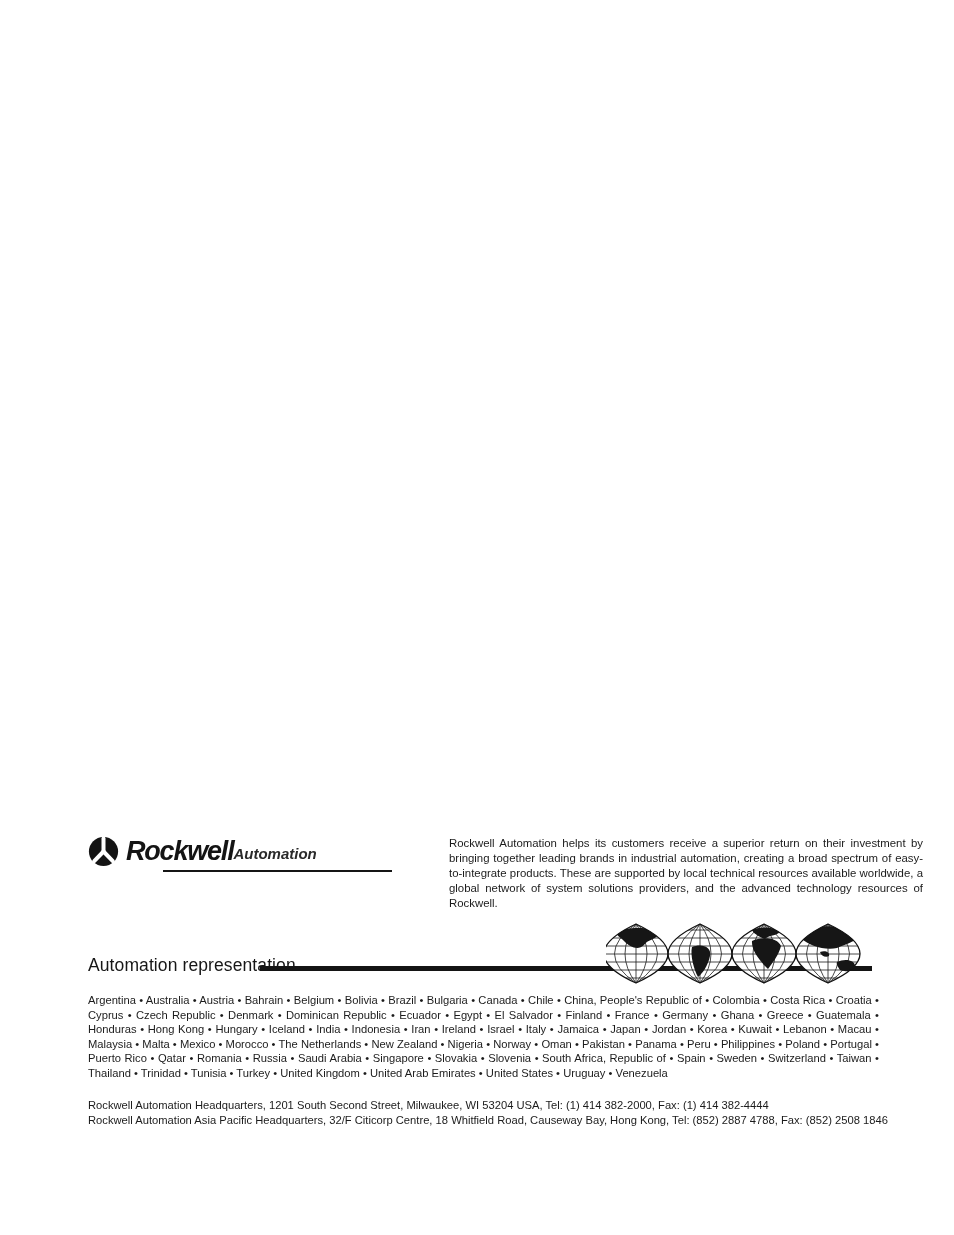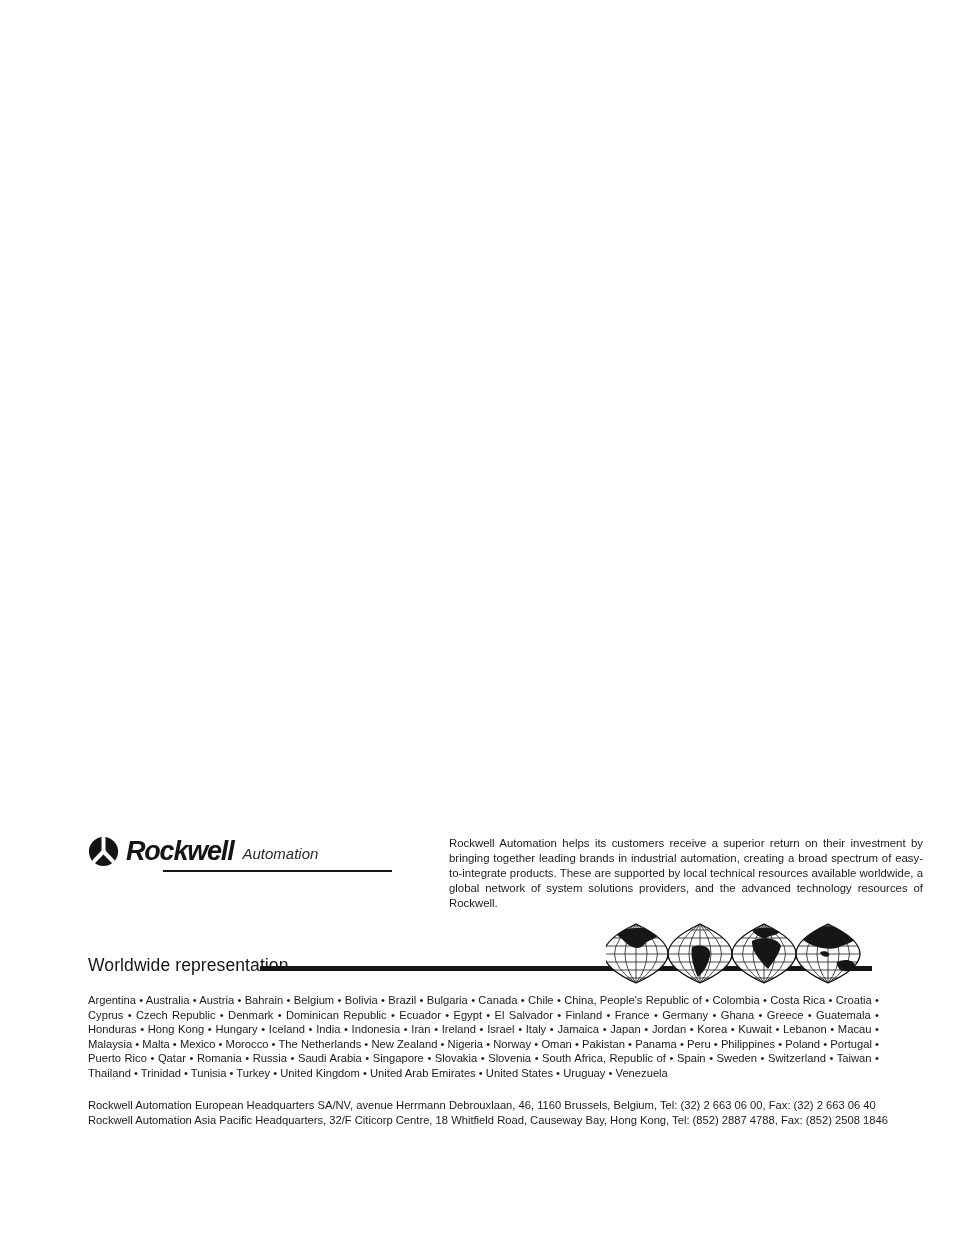--- a/index.html
+++ b/index.html
@@ -16,22 +16,22 @@
   .logo-block{
     position:absolute;left:88px;top:836px;
     display:flex;align-items:center;
   }
   .logo-badge{width:31px;height:31px;flex:0 0 auto;}
   .brand-name{
     font-size:27px;font-weight:bold;font-style:italic;
     letter-spacing:-1.2px;margin-left:7px;color:#141414;
   }
   .division-name{
-    font-size:15px;font-style:italic;font-weight:400;
-    margin-left:9px;color:#2a2a2a;position:relative;top:2px;
+    font-size:15px;font-style:italic;font-weight:700;
+    margin-left:0;color:#2a2a2a;position:relative;top:2px;
   }
   .logo-underline{
     position:absolute;left:163px;top:870px;width:229px;height:2px;
     background:#151515;
   }
   .intro{
     position:absolute;left:405px;top:836px;width:474px;
     font-size:11.4px;line-height:14.9px;text-align:justify;color:#1b1b1b;margin-left:44px;
   }
   .ww-heading{
@@ -68,21 +68,21 @@
         <line x1="15.5" y1="15.5" x2="24.8" y2="25.2"></line>
       </g>
     </svg>
     <span class="brand-name">Rockwell</span>
     <span class="division-name">Automation</span>
   </div>
   <div class="logo-underline"></div>
 
   <div class="intro">Rockwell Automation helps its customers receive a superior return on their investment by bringing together leading brands in industrial automation, creating a broad spectrum of easy-to-integrate products.  These are supported by local technical resources available worldwide, a global network of system solutions providers, and the advanced technology resources of Rockwell.</div>
 
-  <div class="ww-heading">Worldwide representation.</div>
+  <div class="ww-heading">Automation representation.</div>
   <div class="ww-rule"></div>
 
   <svg class="world-map" viewBox="0 0 266 64">
     <defs>
       <clipPath id="lobes">
         <path d="M30,2 Q-34,32 30,61 Q94,32 30,2 Z"></path>
         <path d="M94,2 Q30,32 94,61 Q158,32 94,2 Z"></path>
         <path d="M158,2 Q94,32 158,61 Q222,32 158,2 Z"></path>
         <path d="M222,2 Q158,32 222,61 Q286,32 222,2 Z"></path>
       </clipPath>
@@ -124,17 +124,17 @@
       <path d="M30,2 Q-34,32 30,61 Q94,32 30,2 Z"></path>
       <path d="M94,2 Q30,32 94,61 Q158,32 94,2 Z"></path>
       <path d="M158,2 Q94,32 158,61 Q222,32 158,2 Z"></path>
       <path d="M222,2 Q158,32 222,61 Q286,32 222,2 Z"></path>
     </g>
   </svg>
 
   <div class="countries">Argentina • Australia • Austria • Bahrain • Belgium • Bolivia • Brazil • Bulgaria • Canada • Chile • China, People's Republic of • Colombia • Costa Rica • Croatia • Cyprus • Czech Republic • Denmark • Dominican Republic • Ecuador • Egypt • El Salvador • Finland • France • Germany • Ghana • Greece • Guatemala • Honduras • Hong Kong • Hungary • Iceland • India • Indonesia • Iran • Ireland • Israel • Italy • Jamaica • Japan • Jordan • Korea • Kuwait • Lebanon • Macau • Malaysia • Malta • Mexico • Morocco • The Netherlands • New Zealand • Nigeria • Norway • Oman • Pakistan • Panama • Peru • Philippines • Poland • Portugal • Puerto Rico • Qatar • Romania • Russia • Saudi Arabia • Singapore • Slovakia • Slovenia • South Africa, Republic of • Spain • Sweden • Switzerland • Taiwan • Thailand • Trinidad • Tunisia • Turkey • United Kingdom • United Arab Emirates • United States • Uruguay • Venezuela</div>
 
   <div class="addresses">
-    <div>Rockwell Automation European Headquarters SA/NV, avenue Herrmann Debrouxlaan, 46, 1160 Brussels, Belgium, Tel: (32) 2 663 06 00, Fax: (32) 2 663 06 40</div>
+    <div>Rockwell Automation Headquarters, 1201 South Second Street, Milwaukee, WI 53204 USA, Tel: (1) 414 382-2000, Fax: (1) 414 382-4444</div>
     <div>Rockwell Automation Asia Pacific Headquarters, 32/F Citicorp Centre, 18 Whitfield Road, Causeway Bay, Hong Kong, Tel: (852) 2887 4788, Fax: (852) 2508 1846</div>
   </div>
 
 </div>
 
 </body></html>

